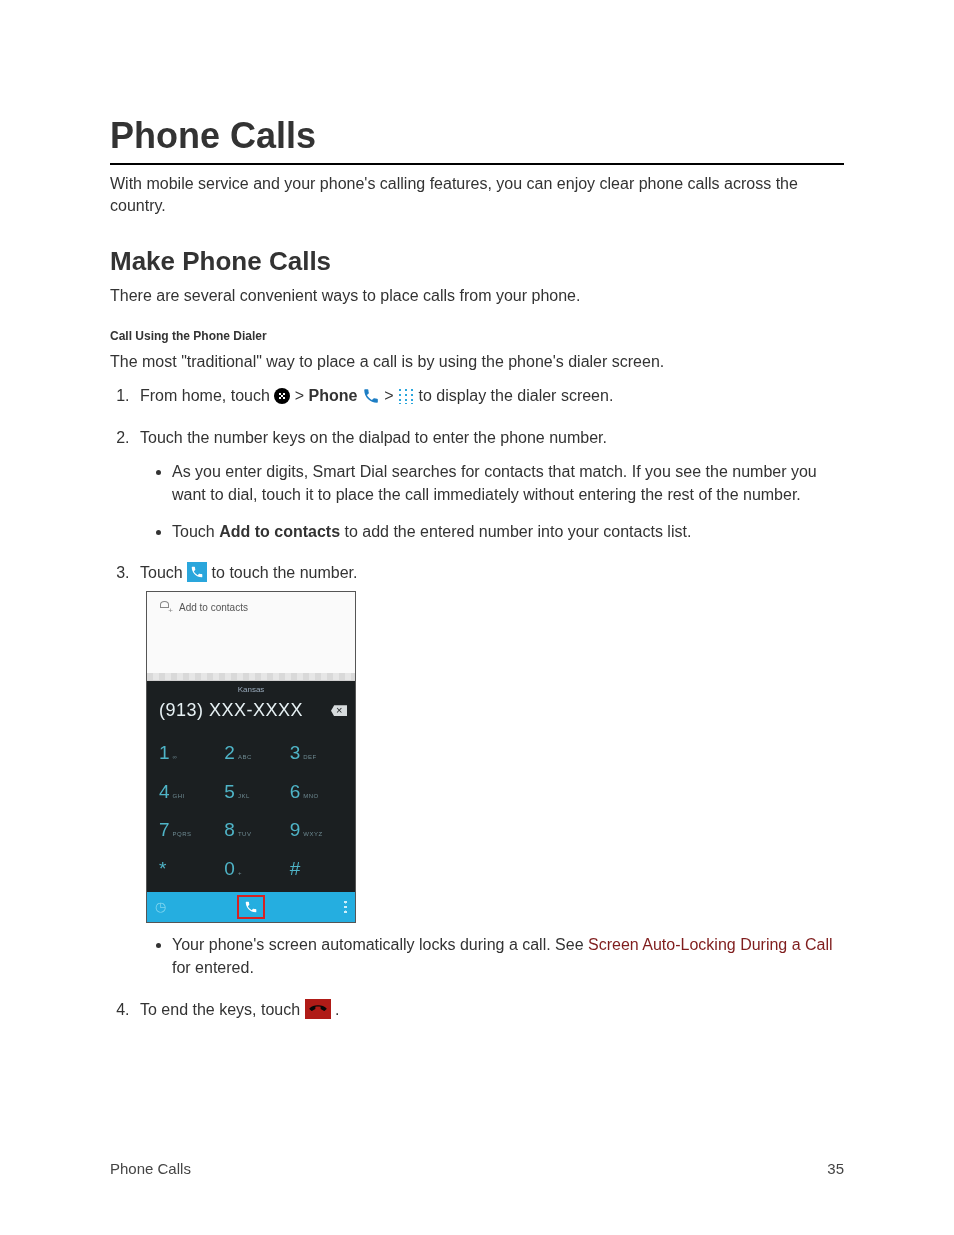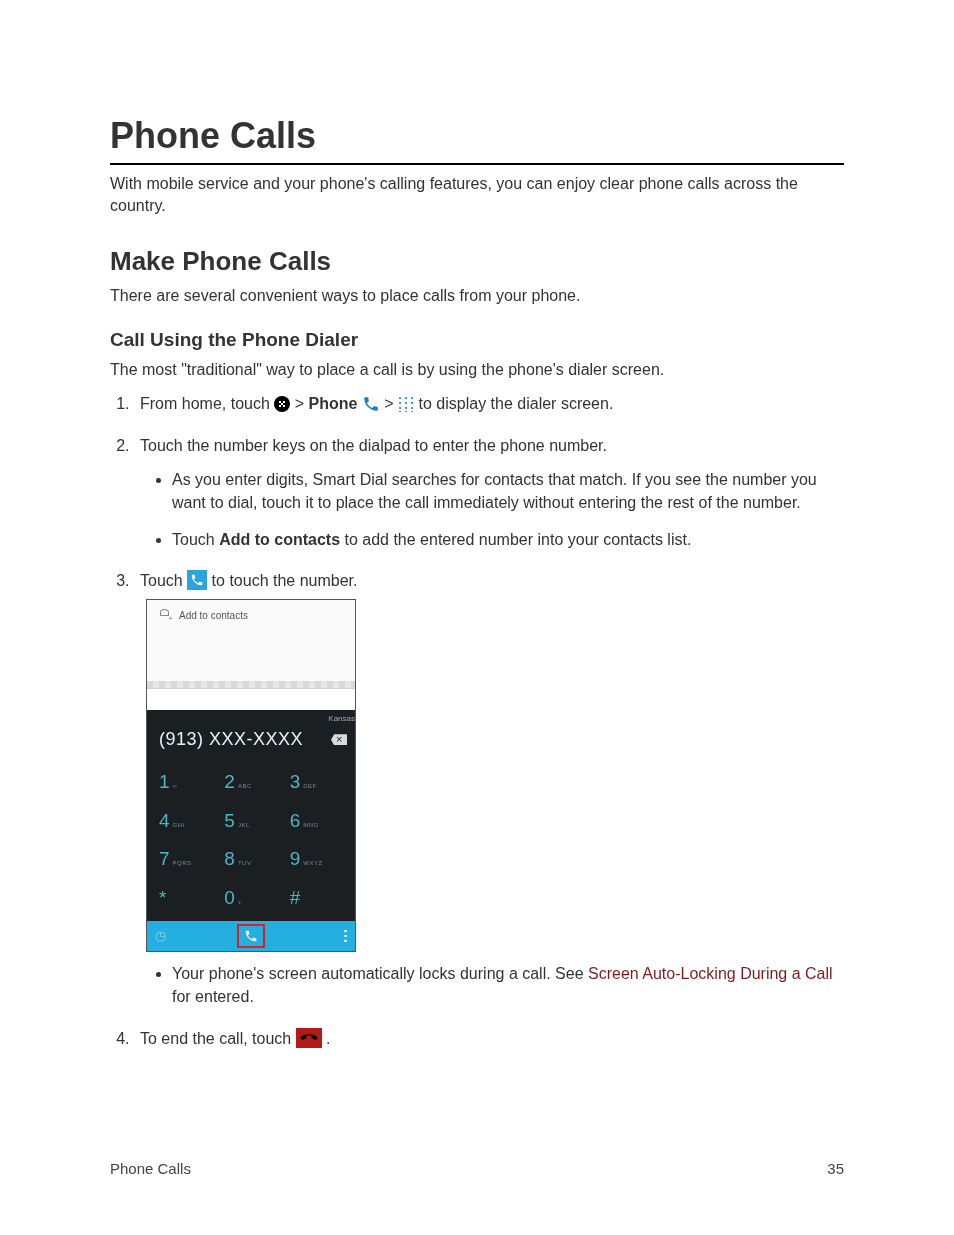--- a/index.html
+++ b/index.html
@@ -25,21 +25,21 @@
     padding-bottom: 6px;
     border-bottom: 2px solid #000;
     letter-spacing: 0px;
   }
   h2.section {
     font-size: 26px;
     font-weight: 700;
     margin: 28px 0 8px 0;
   }
   h3.subsection {
-    font-size: 19px;
+    font-size: 12px;
     font-weight: 900;
     margin: 22px 0 8px 0;
   }
   p.body {
     margin: 8px 0 10px 0;
     line-height: 1.4;
   }
   ol.steps {
     margin: 10px 0 0 0;
     padding-left: 24px;
@@ -165,25 +165,24 @@
   .ps-gap { height: 48px; }
   .ps-strip {
     height: 7px;
     background: repeating-linear-gradient(90deg,#d9d9d9 0 6px,#e6e6e6 6px 12px);
   }
   .ps-dark {
     background: #1b1f21;
     color: #bcd6dd;
   }
   .ps-loc {
-    text-align: right;
+    text-align: center;
     font-size: 8px;
     color: #9ab;
     padding-top: 3px;
-    margin-top: 21px;
   }
   .ps-num {
     display: flex;
     align-items: center;
     justify-content: space-between;
     padding: 1px 8px 8px 12px;
     gap: 9px;
   }
   .ps-num .num {
     font-size: 18px;
@@ -397,21 +396,21 @@
       </div>
 
       <ul class="bullets after-shot">
         <li>
           <span>Your phone's screen automatically locks during a call. See </span><a href="#" class="link">Screen Auto-Locking During a Call</a><span> for entered.</span>
         </li>
       </ul>
     </li>
 
     <li>
-      <span>To end the call, touch </span>
+      <span>To end the keys, touch </span>
       <span class="icon-end-tile">
         <svg viewBox="0 0 24 16">
             <path fill="#080808" d="M12 3C7 3 3.2 4.6 0.8 7c-.4.4-.4 1 0 1.3l2.3 2c.4.3.9.3 1.3 0 1-.9 2.2-1.5 3.5-2 .4-.1.6-.5.6-.9V5.1C9.6 4.8 10.8 4.6 12 4.6s2.4.2 3.5.5v2.3c0 .4.2.8.6.9 1.3.5 2.5 1.1 3.5 2 .4.3.9.3 1.3 0l2.3-2c.4-.4.4-1 0-1.3C20.8 4.6 17 3 12 3z"></path>
           </svg>
       </span>
       <span>.</span>
     </li>
   </ol>
 
   <div class="footer">

